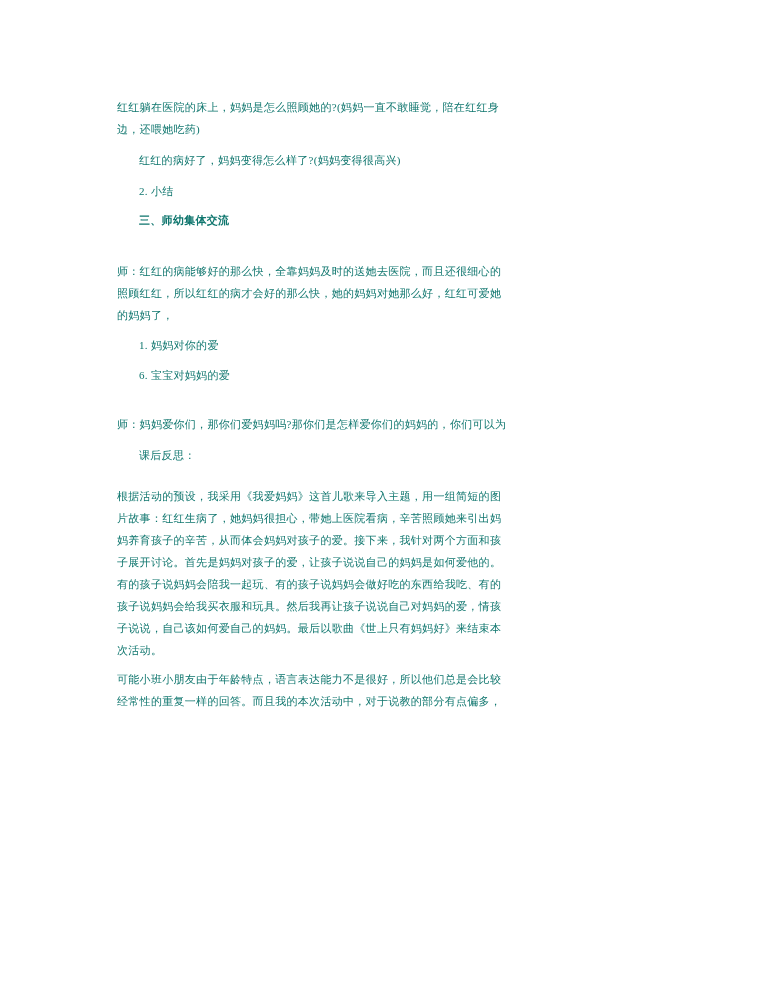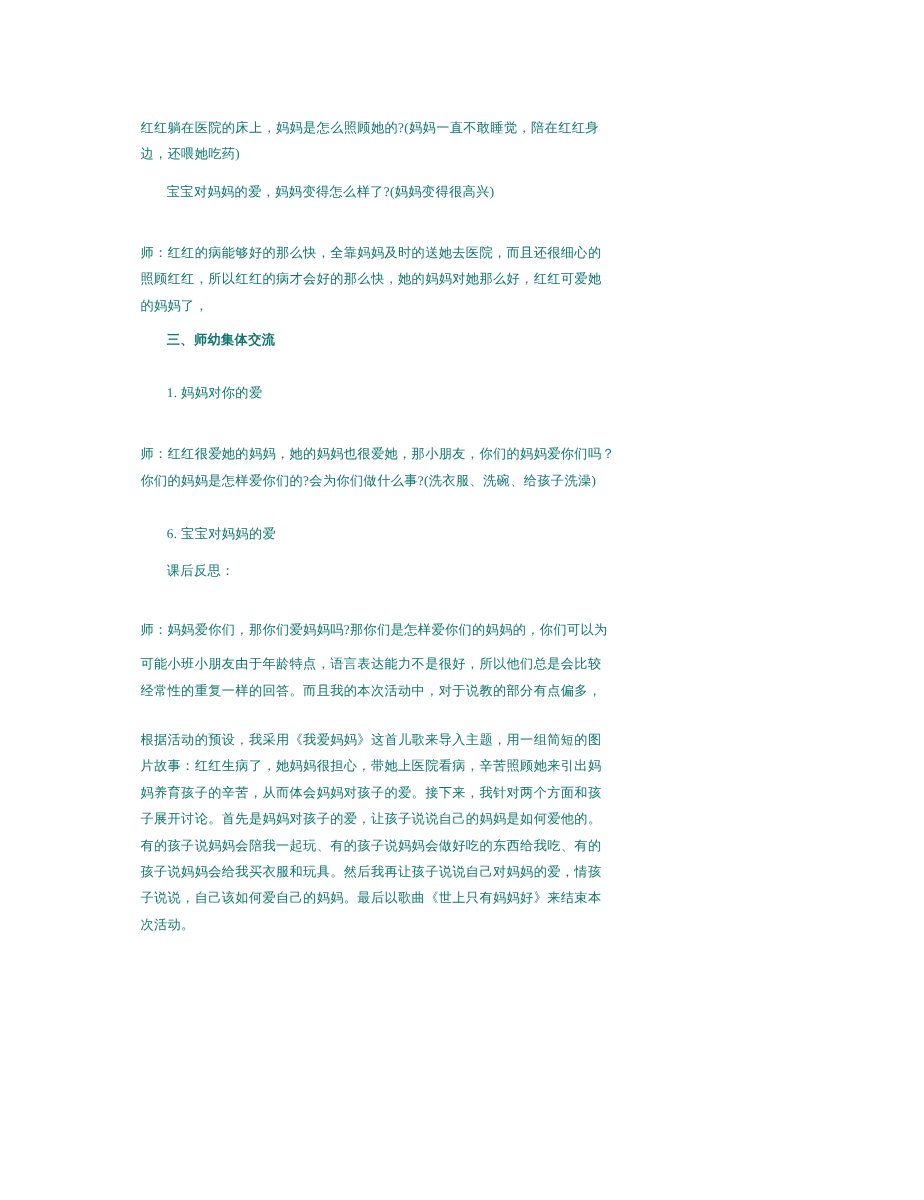--- a/index.html
+++ b/index.html
@@ -23,47 +23,46 @@
     letter-spacing: 0.3px;
   }
   .para {
     white-space: pre-line;
     margin: 0;
   }
   .indent { text-indent: 2em; }
   .bold { font-weight: bold; }
   .mt9  { margin-top: 9px; }
   .mt7  { margin-top: 7px; }
-  .mt10 { margin-top: 22px; }
+  .mt10 { margin-top: 8px; }
   .mt19 { margin-top: 19px; }
   .mt27 { margin-top: 27px; }
   .mt29 { margin-top: 29px; }
 </style>
 </head>
 <body>
 
 <div class="page">
   <div class="content">
     <p class="para">红红躺在医院的床上，妈妈是怎么照顾她的?(妈妈一直不敢睡觉，陪在红红身
 边，还喂她吃药)</p>
-    <p class="para indent mt9">宝宝对妈妈的爱，妈妈变得怎么样了?(妈妈变得很高兴)</p>
+    <p class="para indent mt9">红红的病好了，妈妈变得怎么样了?(妈妈变得很高兴)</p>
+    <p class="para indent mt9">2. 小结</p>
+    <p class="para indent bold mt7">三、师幼集体交流</p>
     <p class="para mt29">师：红红的病能够好的那么快，全靠妈妈及时的送她去医院，而且还很细心的
 照顾红红，所以红红的病才会好的那么快，她的妈妈对她那么好，红红可爱她
 的妈妈了，</p>
-    <p class="para indent bold mt7">三、师幼集体交流</p>
     <p class="para indent mt10">1. 妈妈对你的爱</p>
-    <p class="para mt29">师：红红很爱她的妈妈，她的妈妈也很爱她，那小朋友，你们的妈妈爱你们吗？
-你们的妈妈是怎样爱你们的?会为你们做什么事?(洗衣服、洗碗、给孩子洗澡)</p>
     <p class="para indent mt10">6. 宝宝对妈妈的爱</p>
+    <p class="para mt27">师：妈妈爱你们，那你们爱妈妈吗?那你们是怎样爱你们的妈妈的，你们可以为</p>
     <p class="para indent mt9">课后反思：</p>
-    <p class="para mt27">师：妈妈爱你们，那你们爱妈妈吗?那你们是怎样爱你们的妈妈的，你们可以为</p>
-    <p class="para mt7">可能小班小朋友由于年龄特点，语言表达能力不是很好，所以他们总是会比较
-经常性的重复一样的回答。而且我的本次活动中，对于说教的部分有点偏多，</p>
     <p class="para mt19">根据活动的预设，我采用《我爱妈妈》这首儿歌来导入主题，用一组简短的图
 片故事：红红生病了，她妈妈很担心，带她上医院看病，辛苦照顾她来引出妈
 妈养育孩子的辛苦，从而体会妈妈对孩子的爱。接下来，我针对两个方面和孩
 子展开讨论。首先是妈妈对孩子的爱，让孩子说说自己的妈妈是如何爱他的。
 有的孩子说妈妈会陪我一起玩、有的孩子说妈妈会做好吃的东西给我吃、有的
 孩子说妈妈会给我买衣服和玩具。然后我再让孩子说说自己对妈妈的爱，情孩
 子说说，自己该如何爱自己的妈妈。最后以歌曲《世上只有妈妈好》来结束本
 次活动。</p>
+    <p class="para mt7">可能小班小朋友由于年龄特点，语言表达能力不是很好，所以他们总是会比较
+经常性的重复一样的回答。而且我的本次活动中，对于说教的部分有点偏多，</p>
   </div>
 </div>
 
 </body></html>

